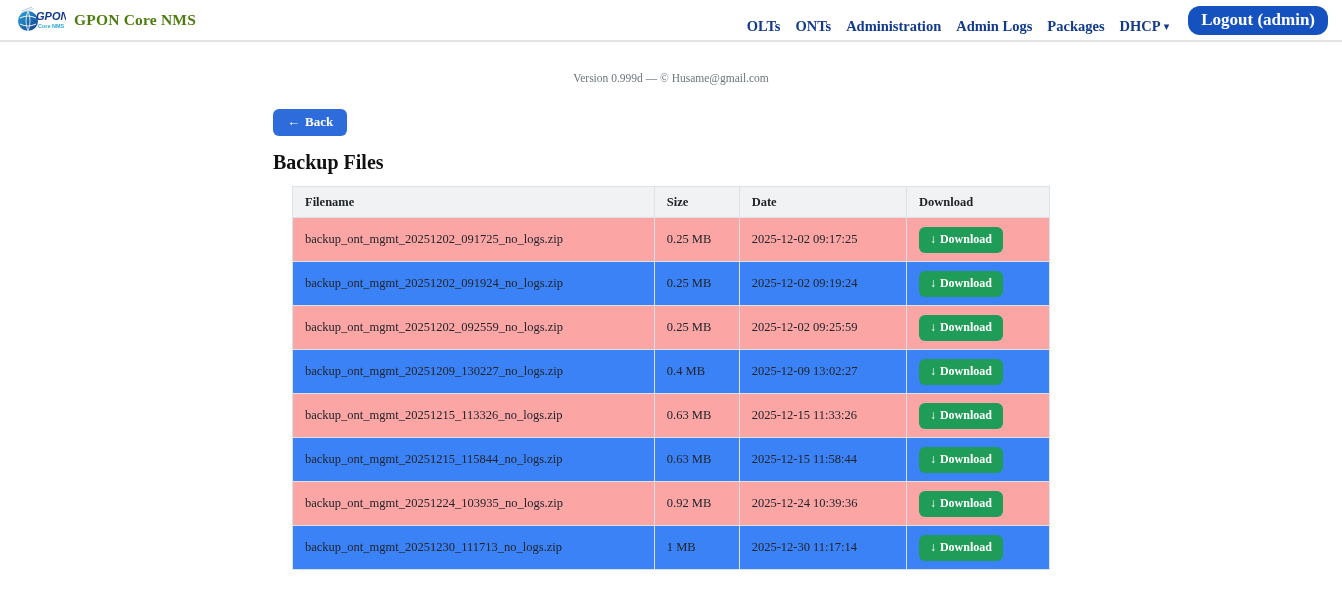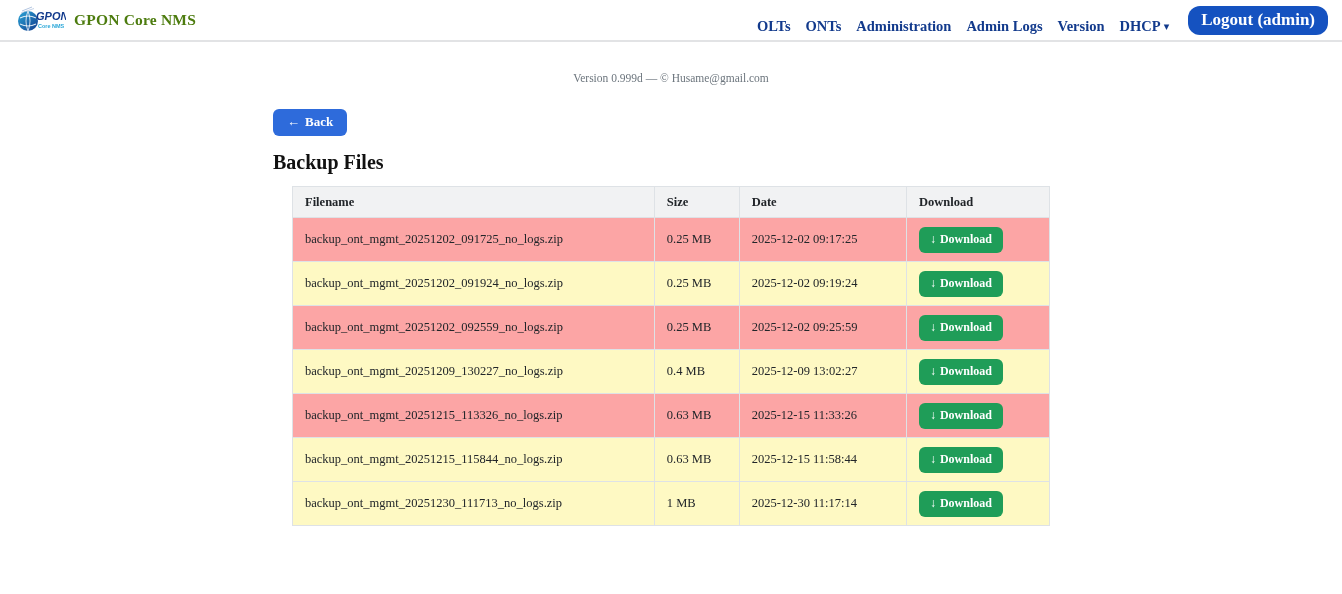--- a/index.html
+++ b/index.html
@@ -126,21 +126,21 @@
     padding: 7px 12px;
   }
   .backup-table th {
     background: #f1f2f3;
     font-weight: bold;
     font-size: 12.5px;
     color: #212529;
     height: 31px;
   }
   .backup-table td { height: 44px; background: #fca5a5; }
-  .backup-table tr.striped td { background: #fef9c3; }
+  .backup-table tr.striped td { background: #3b82f6; }
 
   .col-filename { width: 47.8%; }
   .col-size     { width: 11.2%; }
   .col-date     { width: 22.1%; }
   .col-download { width: 18.9%; }
 
   .dl-btn {
     display: inline-flex;
     align-items: center;
     gap: 4px;
@@ -182,21 +182,21 @@
       </svg>
     </span>
     <span class="brand-title">GPON Core NMS</span>
   </a>
 
   <nav class="nav-right">
     <a class="nav-link">OLTs</a>
     <a class="nav-link">ONTs</a>
     <a class="nav-link">Administration</a>
     <a class="nav-link">Admin Logs</a>
-    <a class="nav-link">Version</a>
+    <a class="nav-link">Packages</a>
     <a class="nav-link"><span>DHCP</span><span class="caret">▾</span></a>
     <button class="logout-btn">Logout (admin)</button>
   </nav>
 </header>
 
 <div class="version-line">Version 0.999d — © Husame@gmail.com</div>
 
 <main class="container">
 
   <button class="back-btn">
@@ -283,20 +283,31 @@
     <td>0.63 MB</td>
     <td>2025-12-15 11:58:44</td>
     <td>
       <button class="dl-btn">
         <span class="dl-icon">↓</span>
         <span>Download</span>
       </button>
     </td>
   </tr>
 
+  <tr>
+    <td>backup_ont_mgmt_20251224_103935_no_logs.zip</td>
+    <td>0.92 MB</td>
+    <td>2025-12-24 10:39:36</td>
+    <td>
+      <button class="dl-btn">
+        <span class="dl-icon">↓</span>
+        <span>Download</span>
+      </button>
+    </td>
+  </tr>
 
   <tr class="striped">
     <td>backup_ont_mgmt_20251230_111713_no_logs.zip</td>
     <td>1 MB</td>
     <td>2025-12-30 11:17:14</td>
     <td>
       <button class="dl-btn">
         <span class="dl-icon">↓</span>
         <span>Download</span>
       </button>

